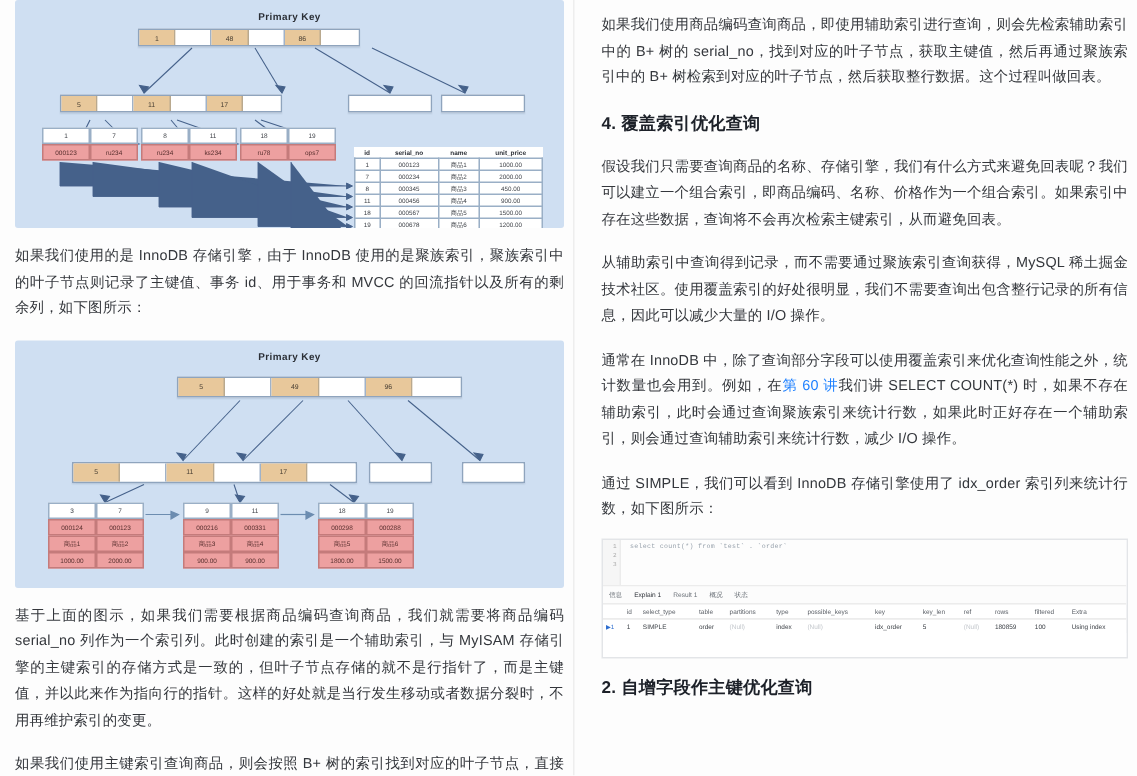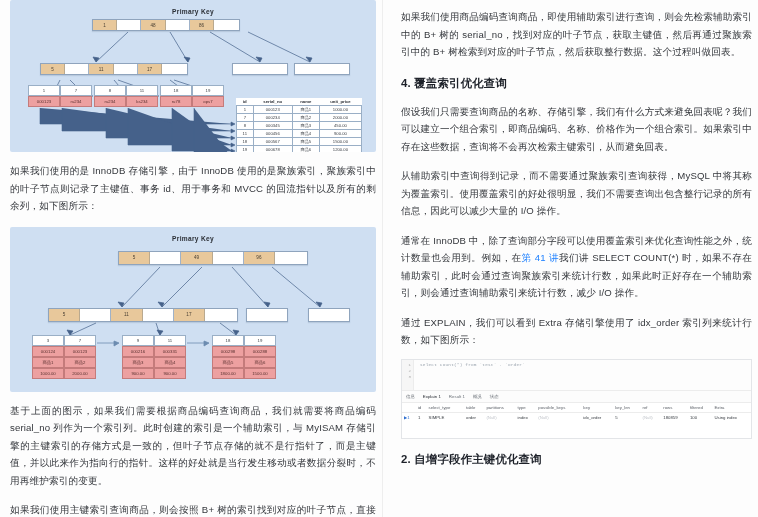--- a/index.html
+++ b/index.html
@@ -440,25 +440,25 @@
     <p class="para">基于上面的图示，如果我们需要根据商品编码查询商品，我们就需要将商品编码 serial_no 列作为一个索引列。此时创建的索引是一个辅助索引，与 MyISAM 存储引擎的主键索引的存储方式是一致的，但叶子节点存储的就不是行指针了，而是主键值，并以此来作为指向行的指针。这样的好处就是当行发生移动或者数据分裂时，不用再维护索引的变更。</p>
     <p class="para tight">如果我们使用主键索引查询商品，则会按照 B+ 树的索引找到对应的叶子节点，直接获取到行数据：</p>
 
   </div>
 
   <div class="col col-right">
     <p class="para" style="margin-top:8px;">如果我们使用商品编码查询商品，即使用辅助索引进行查询，则会先检索辅助索引中的 B+ 树的 serial_no，找到对应的叶子节点，获取主键值，然后再通过聚族索引中的 B+ 树检索到对应的叶子节点，然后获取整行数据。这个过程叫做回表。</p>
 
     <h3 class="heading">4. 覆盖索引优化查询</h3>
     <p class="para">假设我们只需要查询商品的名称、存储引擎，我们有什么方式来避免回表呢？我们可以建立一个组合索引，即商品编码、名称、价格作为一个组合索引。如果索引中存在这些数据，查询将不会再次检索主键索引，从而避免回表。</p>
-    <p class="para">从辅助索引中查询得到记录，而不需要通过聚族索引查询获得，MySQL 中将其称为覆盖索引。使用覆盖索引的好处很明显，我们不需要查询出包含整行记录的所有信息，因此可以减少大量的 I/O 操作。</p>
-
-    <p class="para"><span>通常在 InnoDB 中，除了查询部分字段可以使用覆盖索引来优化查询性能之外，统计数量也会用到。例如，在</span><a class="inlink" href="#">第 41 讲</a><span>我们讲 SELECT COUNT(*) 时，如果不存在辅助索引，此时会通过查询聚族索引来统计行数，如果此时正好存在一个辅助索引，则会通过查询辅助索引来统计行数，减少 I/O 操作。</span></p>
-
-    <p class="para tight">通过 EXPLAIN，我们可以看到 Extra 存储引擎使用了 idx_order 索引列来统计行数，如下图所示：</p>
+    <p class="para">从辅助索引中查询得到记录，而不需要通过聚族索引查询获得，MySQL 稀土掘金技术社区。使用覆盖索引的好处很明显，我们不需要查询出包含整行记录的所有信息，因此可以减少大量的 I/O 操作。</p>
+
+    <p class="para"><span>通常在 InnoDB 中，除了查询部分字段可以使用覆盖索引来优化查询性能之外，统计数量也会用到。例如，在</span><a class="inlink" href="#">第 60 讲</a><span>我们讲 SELECT COUNT(*) 时，如果不存在辅助索引，此时会通过查询聚族索引来统计行数，如果此时正好存在一个辅助索引，则会通过查询辅助索引来统计行数，减少 I/O 操作。</span></p>
+
+    <p class="para tight">通过 SIMPLE，我们可以看到 InnoDB 存储引擎使用了 idx_order 索引列来统计行数，如下图所示：</p>
 
     <div class="explain-shot">
       <div class="ex-editor">
         <div class="ex-gutter">
           <div>1</div>
           <div>2</div>
           <div>3</div>
         </div>
         <div class="ex-sql">select count(*) from  `test` . `order`</div>
       </div>

